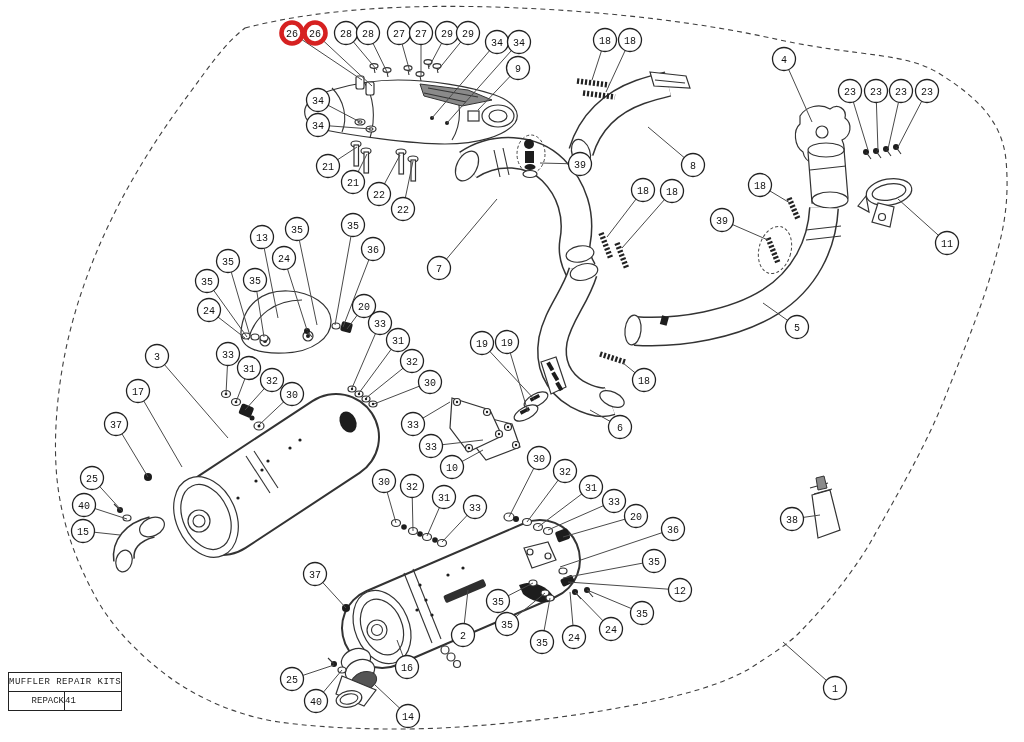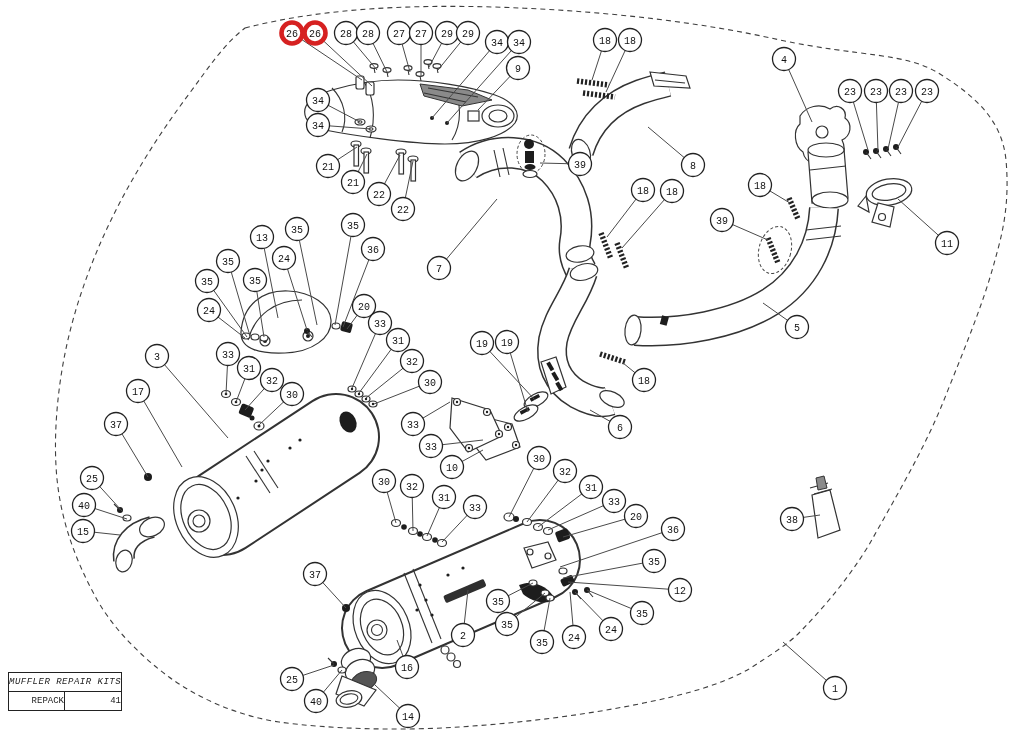--- a/index.html
+++ b/index.html
@@ -13,24 +13,24 @@
   .mid{fill:#8a8a8a;stroke:#333;stroke-width:1;}
   .spring{fill:none;stroke:#222;stroke-width:5.5;stroke-dasharray:2.2 1.8;}
   .dashed{fill:none;stroke:#444;stroke-width:1;stroke-dasharray:3 2.2;}
   .leader{stroke:#4a4a4a;stroke-width:1;}
   .bcirc{fill:#fff;stroke:#222;stroke-width:1.3;}
   .bcirc.hl{stroke:var(--hl,#d62121);stroke-width:4.6;}
   .blab{font:10px "Liberation Mono",monospace;fill:#111;text-anchor:middle;}
   #kit-table{position:absolute;left:8px;top:672px;width:112px;border:1.4px solid #222;
              background:#fff;font-size:9px;color:#1a1a1a;}
   #kit-table .hdr{border-bottom:1.2px solid #222;text-align:right;padding:4px 0;
-                  letter-spacing:.5px;white-space:nowrap;font-style:italic;}
+                  letter-spacing:.5px;white-space:nowrap;}
   #kit-table .row{display:flex;}
   #kit-table .cell-name{width:55px;border-right:1.2px solid #222;text-align:right;padding:4px 0;}
-  #kit-table .cell-qty{flex:1;text-align:right;padding:4px 0;}
+  #kit-table .cell-qty{flex:1;text-align:left;padding:4px 0;}
 </style>
 </head>
 <body>
 
 <div id="stage">
 <svg id="svg" width="1024" height="742" viewBox="0 0 1024 742">
 
   <path class="outline" d="M245,28 C330,6 430,4 520,8 C610,12 700,22 780,40 C860,57 905,52 940,74
        C975,96 1002,120 1006,160 C1010,205 1002,235 995,260 C983,305 963,352 944,400
        C924,450 894,500 869,545 C849,577 829,602 799,633 C787,645 769,656 749,669

